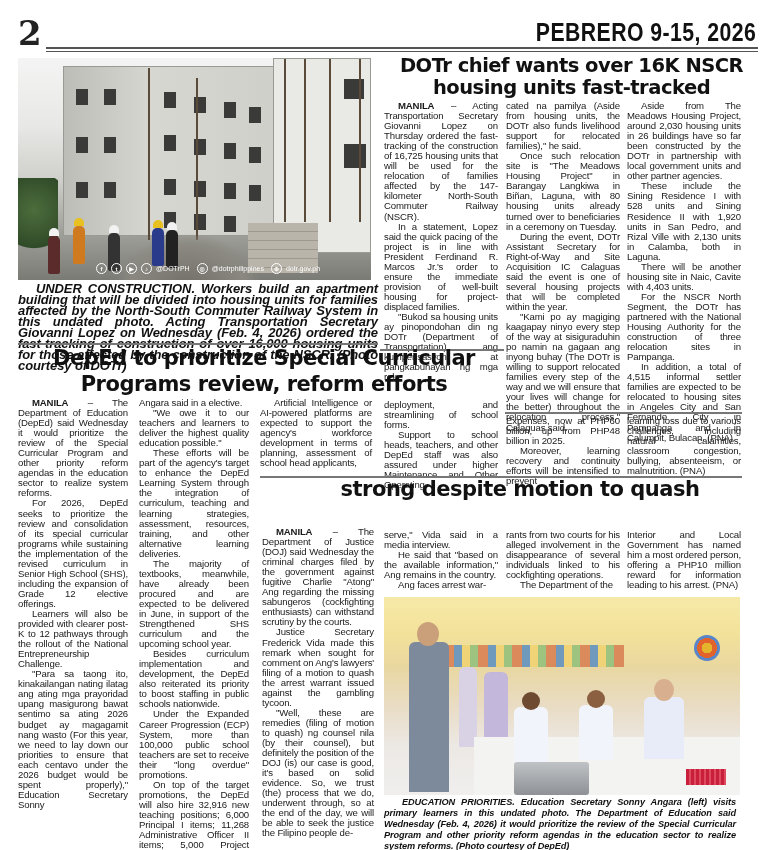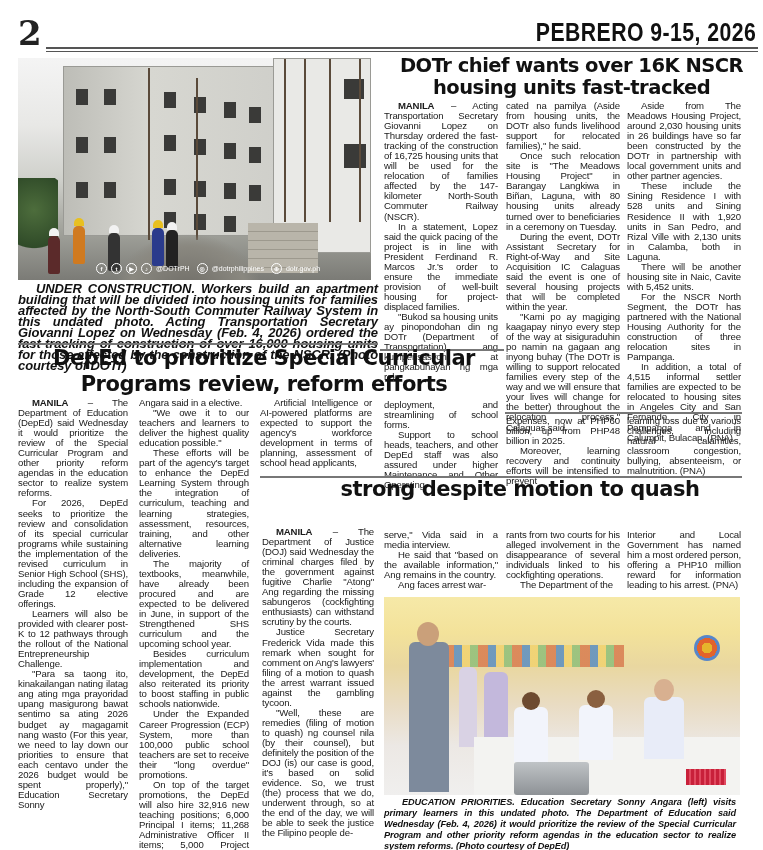--- a/index.html
+++ b/index.html
@@ -130,21 +130,21 @@
 </div>
 <div class="col" style="left:506px;top:101px;width:114px">
   <p class="noindent">cated na pamilya (Aside from housing units, the DOTr also funds livelihood support for relocated families)," he said.</p>
   <p>Once such relocation site is "The Meadows Housing Project" in Barangay Langkiwa in Biñan, Laguna, with 80 housing units already turned over to beneficiaries in a ceremony on Tuesday.</p>
   <p>During the event, DOTr Assistant Secretary for Right-of-Way and Site Acquisition IC Calaguas said the event is one of several housing projects that will be completed within the year.</p>
   <p>"Kami po ay magiging kaagapay ninyo every step of the way at sisiguraduhin po namin na gagaan ang inyong buhay (The DOTr is willing to support relocated families every step of the way and we will ensure that your lives will change for the better) throughout the relocation process," Calaguas said.</p>
 </div>
 <div class="col" style="left:627px;top:101px;width:114px">
   <p>Aside from The Meadows Housing Project, around 2,030 housing units in 26 buildings have so far been constructed by the DOTr in partnership with local government units and other partner agencies.</p>
   <p>These include the Sining Residence I with 528 units and Sining Residence II with 1,920 units in San Pedro, and Rizal Ville with 2,130 units in Calamba, both in Laguna.</p>
-  <p>There will be another housing site in Naic, Cavite with 5,452 units.</p>
+  <p>There will be another housing site in Naic, Cavite with 4,403 units.</p>
   <p>For the NSCR North Segment, the DOTr has partnered with the National Housing Authority for the construction of three relocation sites in Pampanga.</p>
   <p>In addition, a total of 4,515 informal settler families are expected to be relocated to housing sites in Angeles City and San Fernando City in Pampanga and in Calumpit, Bulacan. (PNA)</p>
 </div>
 <div class="hr" style="left:380px;top:349px;width:124px"></div>
 <div class="hr" style="left:505px;top:412px;width:237px"></div>
 
 <div class="headline headline-deped">
   <div>DepEd to prioritize Special Curricular</div>
   <div>Programs review, reform efforts</div>
 </div>

